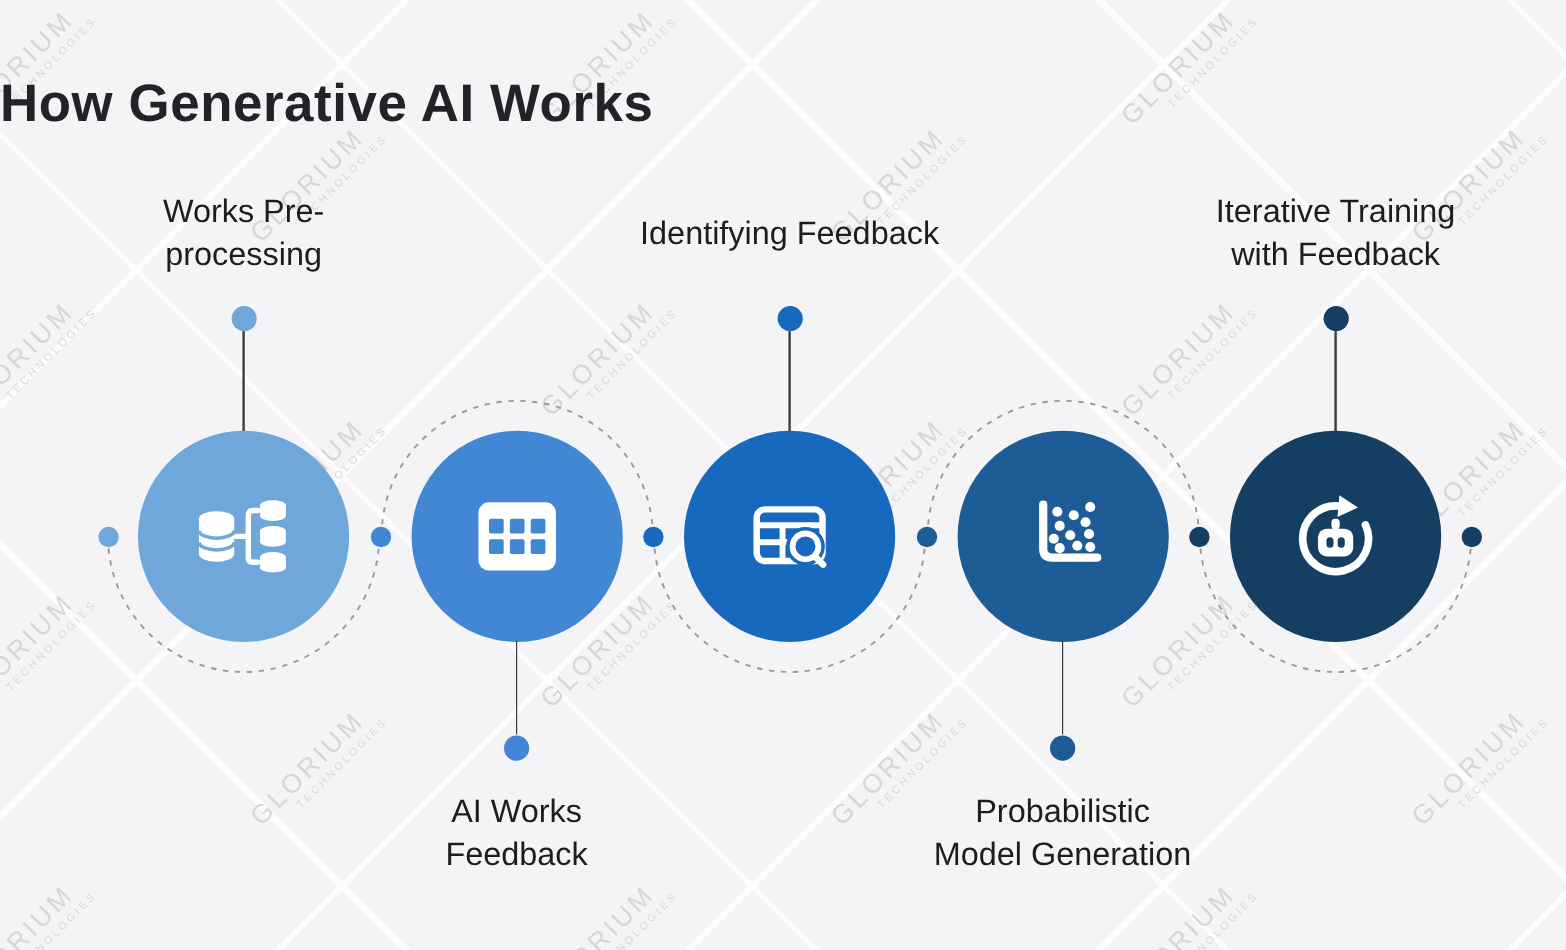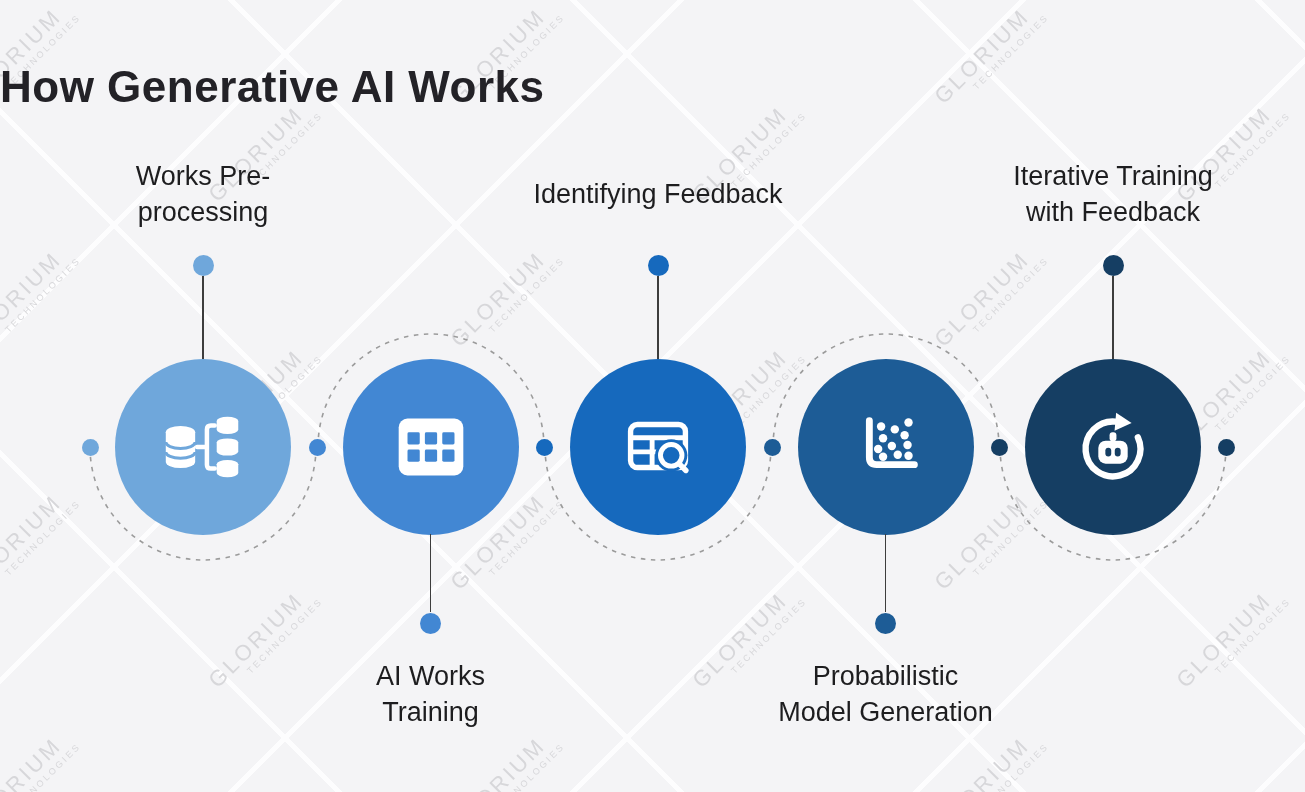--- a/index.html
+++ b/index.html
@@ -180,21 +180,21 @@
           <rect x="24" y="50.5" width="12.5" height="12.5" rx="1.5"></rect>
           <rect x="41.75" y="50.5" width="12.5" height="12.5" rx="1.5"></rect>
           <rect x="59.5" y="50.5" width="12.5" height="12.5" rx="1.5"></rect>
         </g>
       </svg>
     </div>
     <div class="v-line bottom"></div>
     <div class="node-dot bottom" style="background: rgb(66, 135, 211);"></div>
     <div class="step-label bottom">
       <span>AI Works</span>
-      <span>Training</span>
+      <span>Feedback</span>
     </div>
   </div>
 
   <div class="step" style="left:508px">
     <div class="step-label top">
       <span>Identifying Feedback</span>
     </div>
     <div class="node-dot top" style="background: rgb(22, 105, 189);"></div>
     <div class="v-line top"></div>
     <svg class="ring" width="230" height="230" viewBox="0 0 230 230">

